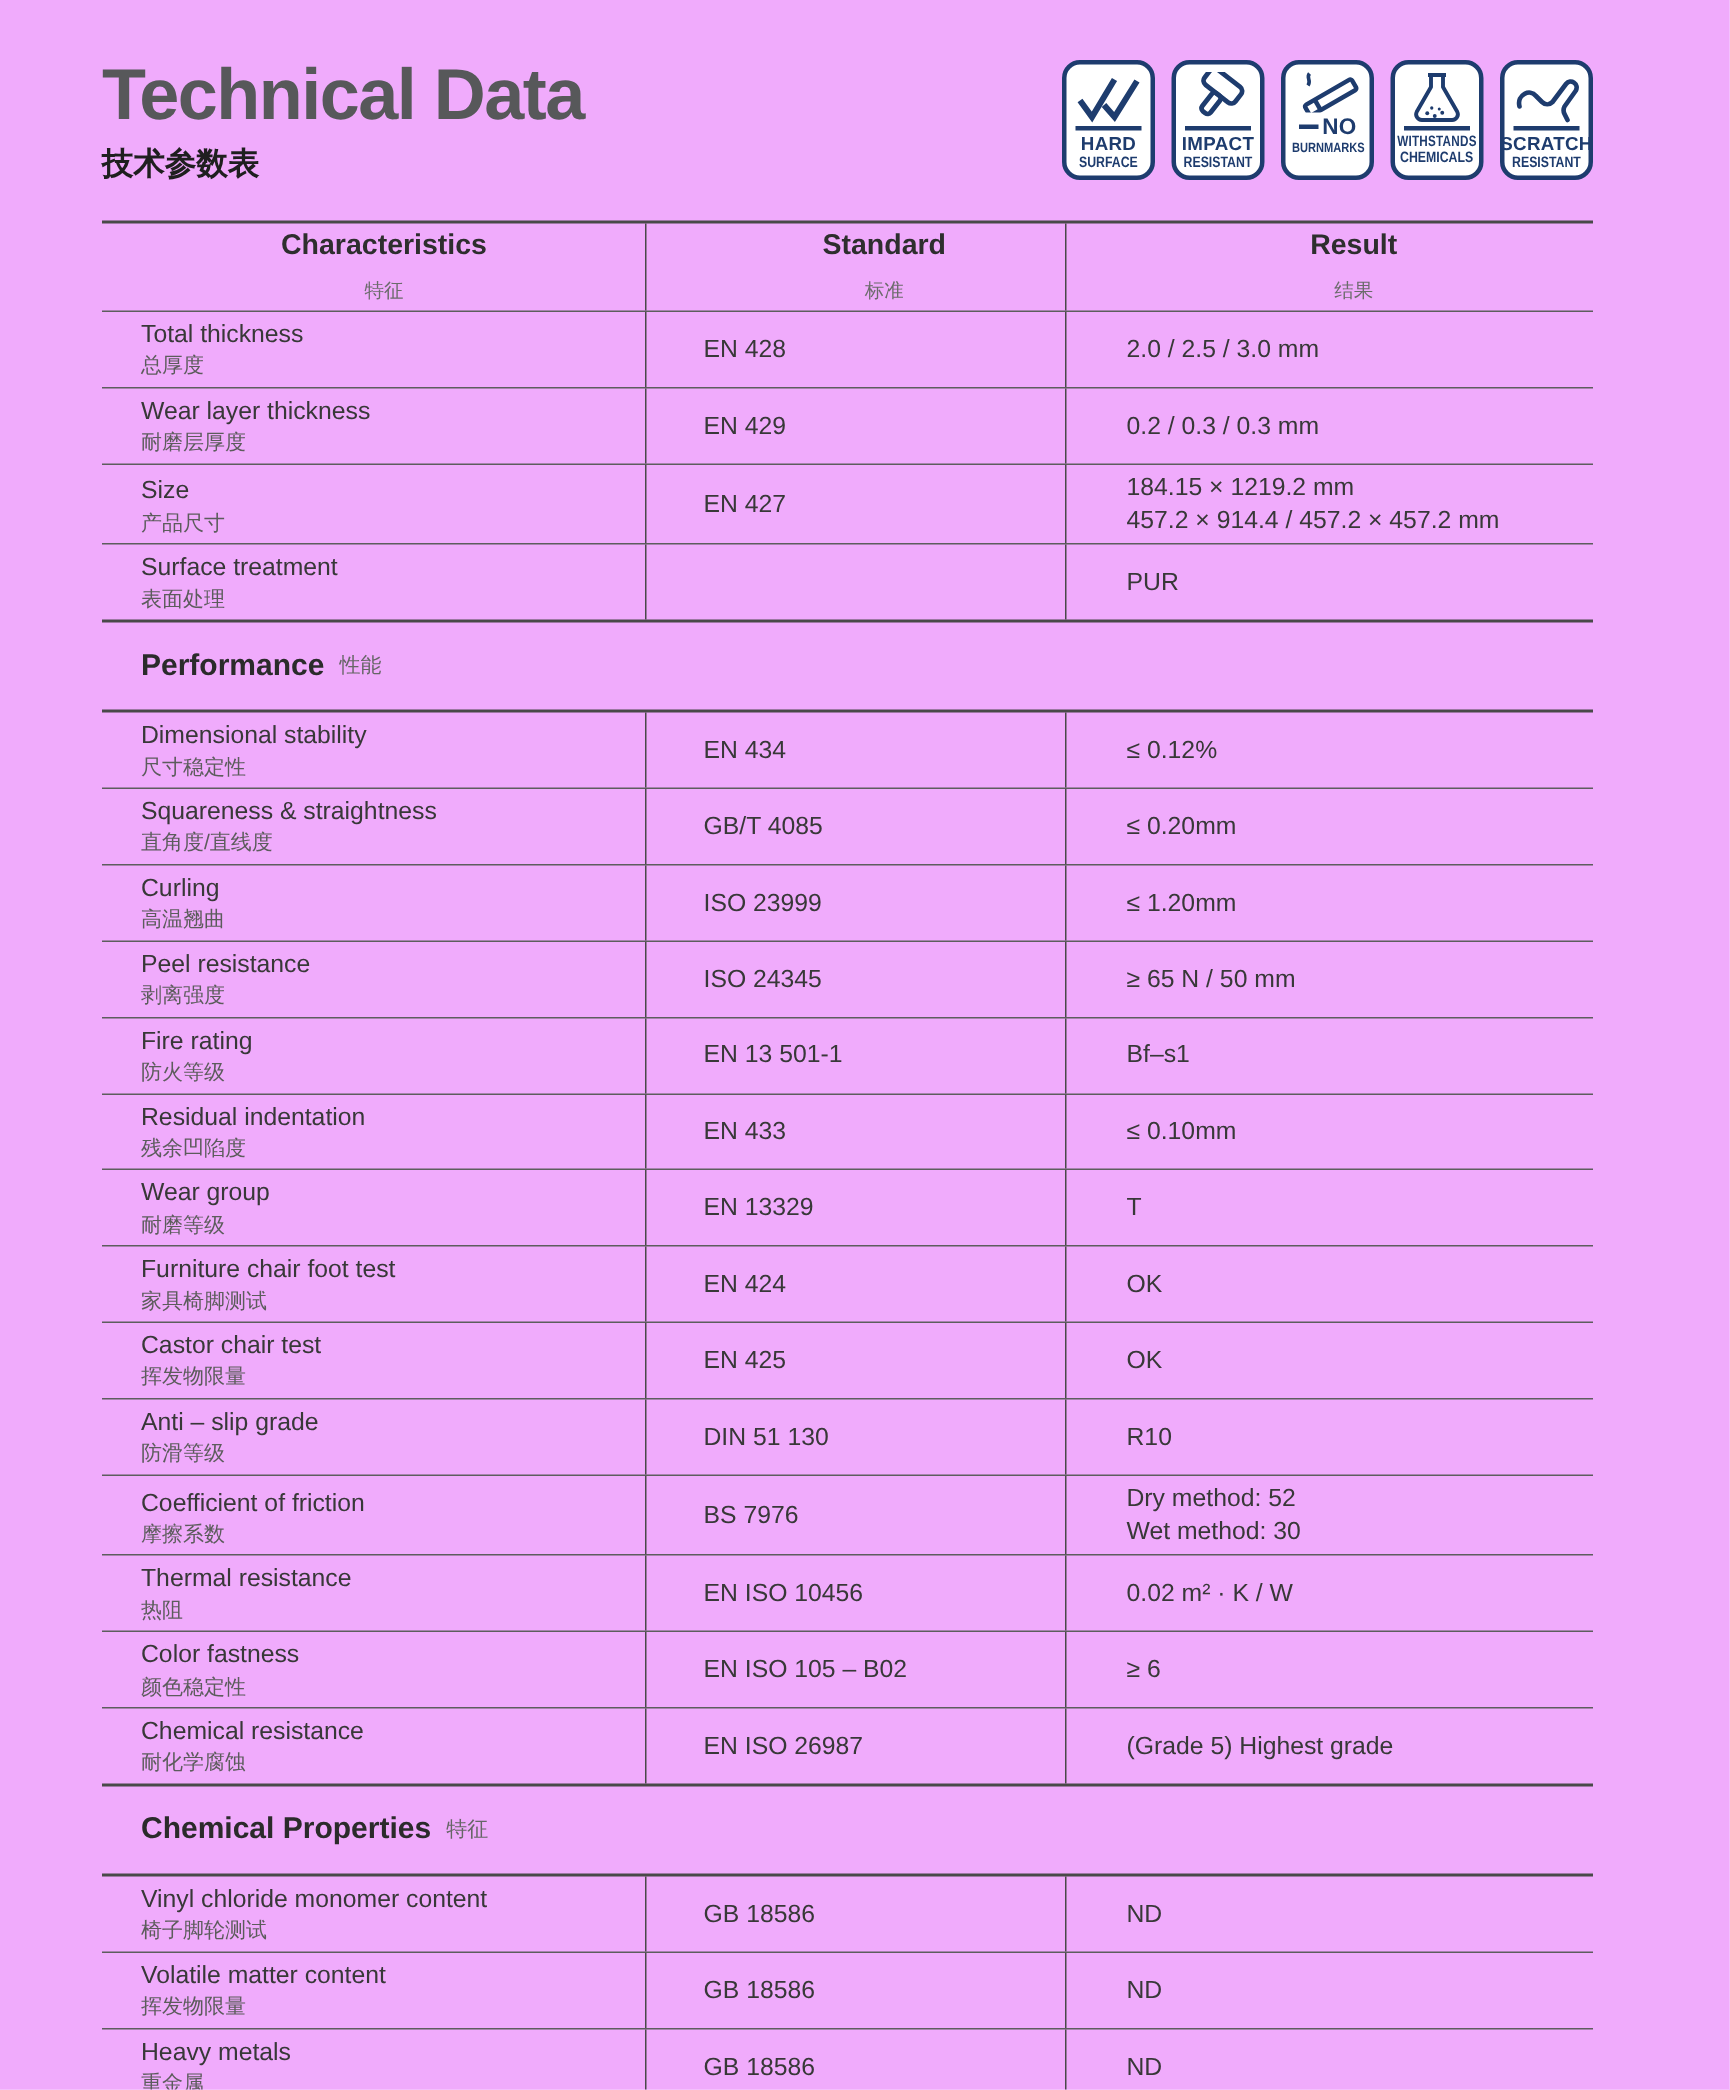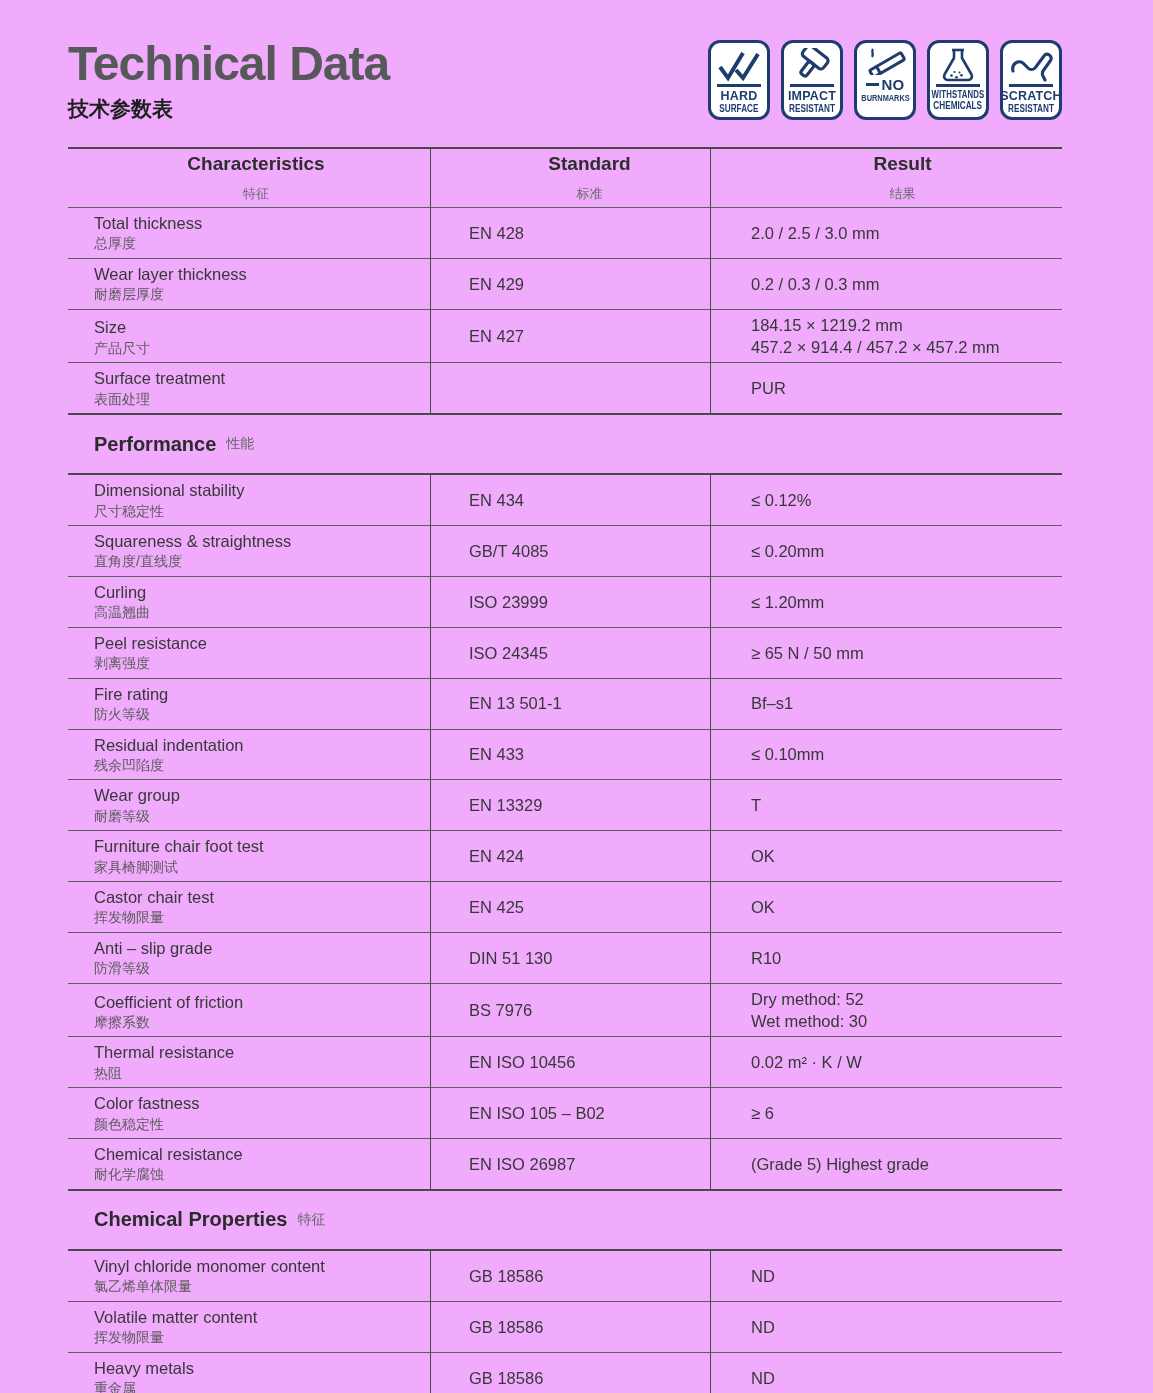--- a/index.html
+++ b/index.html
@@ -393,21 +393,21 @@
 
   <div class="section-heading">
     <span class="sh-en">Chemical Properties</span>
     <span class="sh-zh">特征</span>
   </div>
 
   <div class="block">
   <div class="row">
     <div class="c c1">
       <div class="name-en">Vinyl chloride monomer content</div>
-      <div class="name-zh">氯乙烯单体限量</div>
+      <div class="name-zh">椅子脚轮测试</div>
     </div>
     <div class="c c2">
       <div class="std">GB 18586</div>
     </div>
     <div class="c c3">
             <div class="res-line">ND</div>
           </div>
   </div>
 
   <div class="row">

